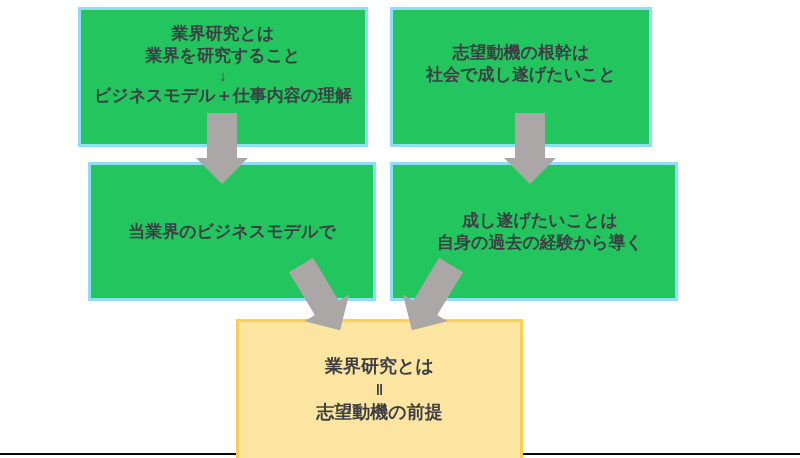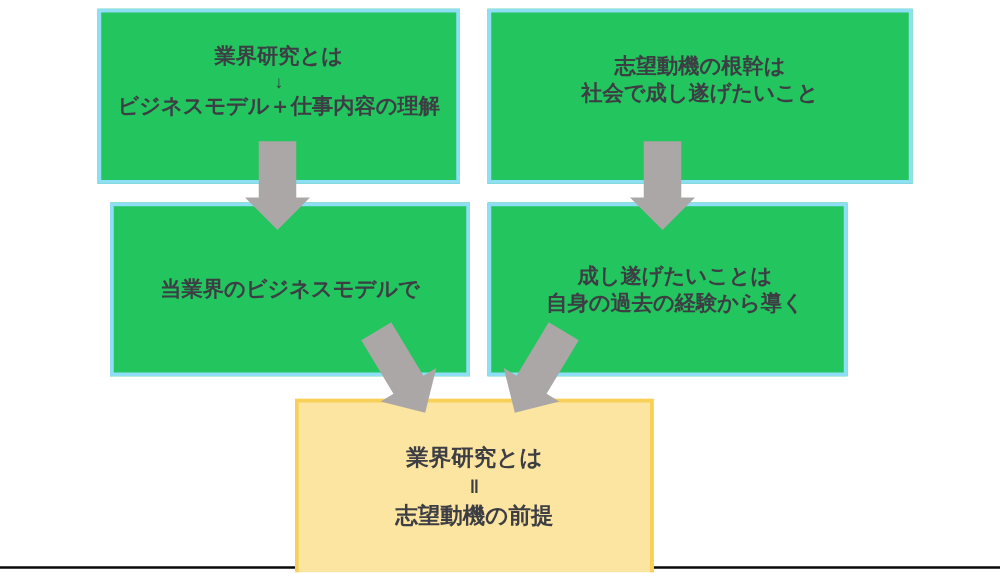--- a/index.html
+++ b/index.html
@@ -25,21 +25,21 @@
     font-size: 17px;
     z-index: 2;
   }
   .box.blue { background: #22c55e; border-color: #8edef6; }
   .box.yellow { background: #fce5a1; border-color: #f9d057; font-size: 18px; }
   .line { line-height: 22px; white-space: nowrap; }
   .yellow .line { line-height: 23px; }
   .sub-arrow { line-height: 18px; font-size: 14px; font-weight: normal; }
   .equals-mark { line-height: 18px; font-size: 15px; }
   #box-top-left  { left: 78px;  top: 7px;   width: 290px; height: 140px; padding-bottom: 24px; }
-  #box-top-right { left: 390px; top: 7px;   width: 340px; height: 140px; padding-bottom: 26px; }
+  #box-top-right { left: 390px; top: 7px;   width: 262px; height: 140px; padding-bottom: 26px; }
   #box-mid-left  { left: 88px;  top: 162px; width: 288px; height: 139px; }
   #box-mid-right { left: 390px; top: 162px; width: 288px; height: 139px; padding-left: 12px; }
   #box-conclusion{ left: 236px; top: 319px; width: 287px; height: 150px; padding-bottom: 10px; }
   #arrow-layer {
     position: absolute;
     left: 0; top: 0;
     width: 800px; height: 458px;
     z-index: 3;
     pointer-events: none;
   }
@@ -51,20 +51,21 @@
     z-index: 1;
   }
 </style>
 </head>
 <body>
 
 <div id="canvas">
 
   <div class="box blue" id="box-top-left">
     <div class="line">業界研究とは</div>
+    <div class="line">業界を研究すること</div>
     <div class="line sub-arrow">↓</div>
     <div class="line">ビジネスモデル＋仕事内容の理解</div>
   </div>
 
   <div class="box blue" id="box-top-right">
     <div class="line">志望動機の根幹は</div>
     <div class="line">社会で成し遂げたいこと</div>
   </div>
 
   <div class="box blue" id="box-mid-left">

